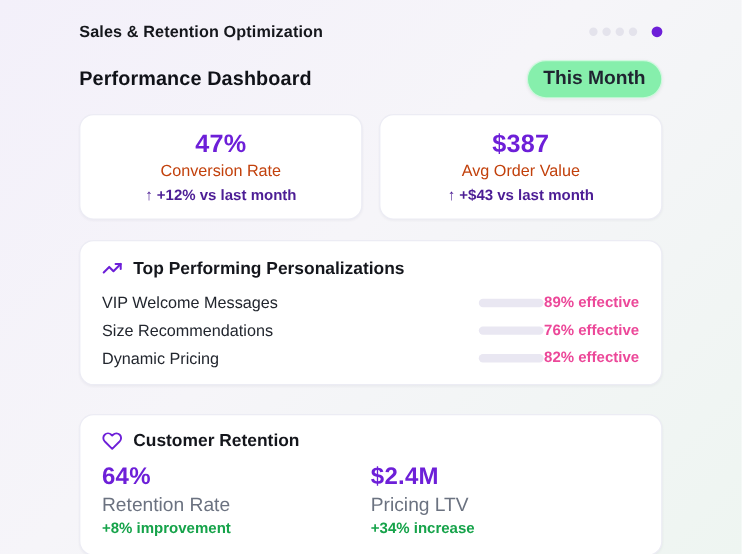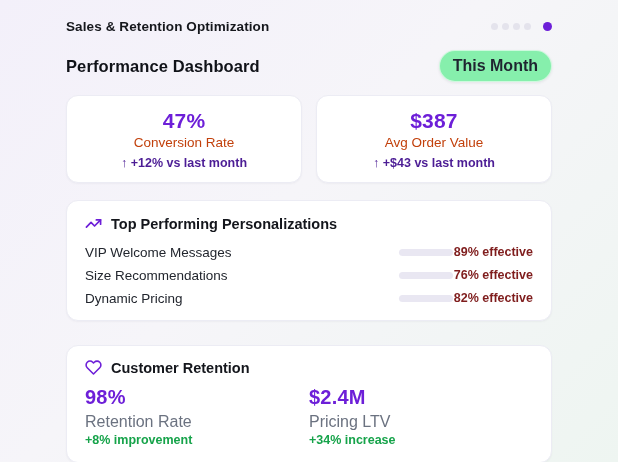--- a/index.html
+++ b/index.html
@@ -43,21 +43,21 @@
 
   .pers-card { margin-top:17px; padding:14px 18px 15px; }
   .card-header { display:flex; align-items:flex-end; gap:9px; }
   .card-title { font-size:14.5px; font-weight:700; color:#14161c; }
   .icon-box { display:flex; align-items:center; }
   .p-rows { margin-top:13px; display:flex; flex-direction:column; gap:9px; }
   .p-row { display:flex; align-items:center; height:14px; }
   .p-label { flex:1; font-size:13.5px; color:#22262e; }
   .track { width:54px; height:7px; border-radius:4px; background:#e9e7f2; overflow:hidden; }
   .fill { height:100%; border-radius:4px; background:#6d1fd8; }
-  .p-effect { width:80px; text-align:right; font-size:12.5px; font-weight:600; color:#7f1d1d; }
+  .p-effect { width:80px; text-align:center; font-size:12.5px; font-weight:600; color:#ec4899; }
 
   .ret-card { margin-top:24px; padding:13px 18px 15px; }
   .ret-stats { margin-top:10px; display:grid; grid-template-columns:1fr 1fr; }
   .r-value { font-size:20px; font-weight:800; color:#6d1fd8; letter-spacing:.2px; }
   .r-label { margin-top:4px; font-size:16px; color:#6b7280; }
   .r-delta { margin-top:2px; font-size:12.5px; font-weight:600; color:#16a34a; }
 </style>
 </head>
 <body>
 
@@ -125,21 +125,21 @@
     <div class="card-header">
       <span class="icon-box">
         <svg width="17" height="17" viewBox="0 0 24 24" fill="none" stroke="#6d1fd8" stroke-width="2.2" stroke-linecap="round" stroke-linejoin="round">
           <path d="M20.84 4.61a5.5 5.5 0 0 0-7.78 0L12 5.67l-1.06-1.06a5.5 5.5 0 0 0-7.78 7.78l1.06 1.06L12 21.23l7.78-7.78 1.06-1.06a5.5 5.5 0 0 0 0-7.78z"></path>
         </svg>
       </span>
       <span class="card-title">Customer Retention</span>
     </div>
     <div class="ret-stats">
       <div>
-        <div class="r-value">98%</div>
+        <div class="r-value">64%</div>
         <div class="r-label">Retention Rate</div>
         <div class="r-delta">+8% improvement</div>
       </div>
       <div>
         <div class="r-value">$2.4M</div>
         <div class="r-label">Pricing LTV</div>
         <div class="r-delta">+34% increase</div>
       </div>
     </div>
   </div>

